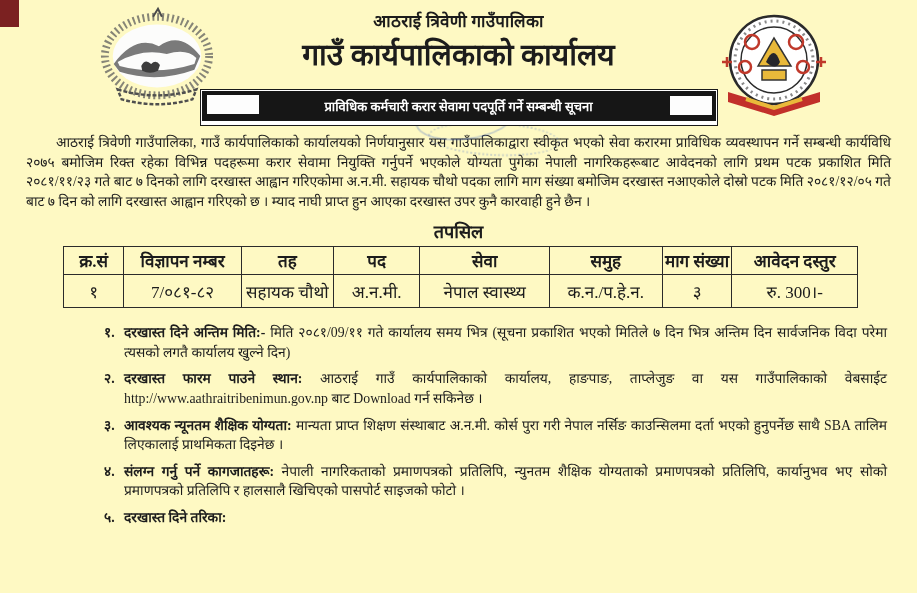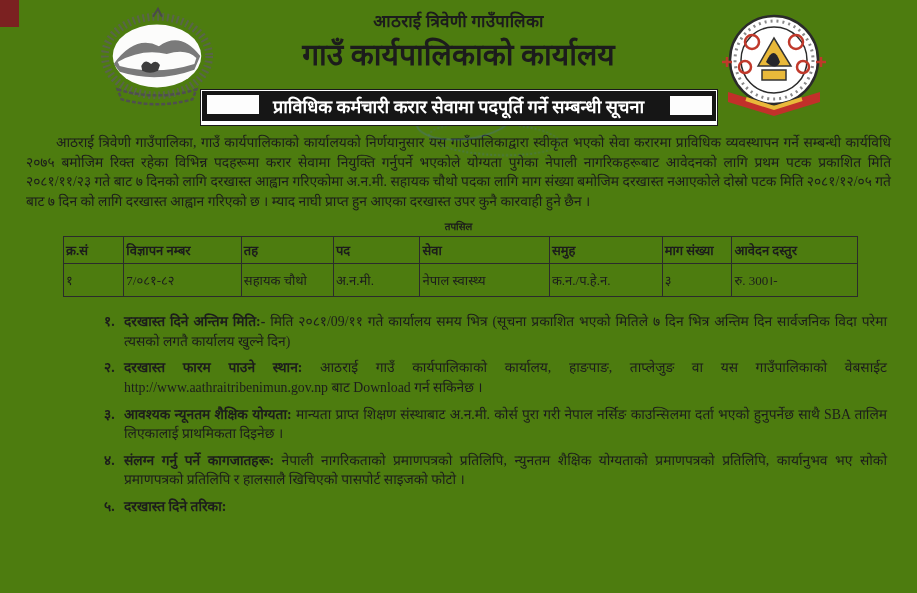--- a/index.html
+++ b/index.html
@@ -1,48 +1,48 @@
 <!DOCTYPE html>
 <html><head>
 <meta charset="utf-8">
 <style>
   html,body { margin:0; padding:0; background:#e8e8e8; }
   .page {
     position:relative; width:917px; height:593px; overflow:hidden;
-    background:#4d7c0f; color:#1c1c1c;
+    background:#fef9c3; color:#1c1c1c;
     font-family:"Liberation Serif","DejaVu Serif",serif;
   }
   .corner-mark { position:absolute; left:0; top:0; width:19px; height:27px; }
 
   .emblem-left  { position:absolute; left:98px;  top:4px;  width:118px; height:110px; }
   .emblem-right { position:absolute; left:712px; top:12px; width:124px; height:110px; }
 
   .header { text-align:center; padding-top:9px; }
   .muni   { font-size:17px; font-weight:bold; letter-spacing:.3px; }
   .office { font-size:30px; font-weight:bold; margin-top:1px; }
   .loc    { font-size:16px; font-weight:bold; margin-top:9px; }
 
   .stamp { position:absolute; border-radius:50%; pointer-events:none; }
   .stamp.s1 { left:415px; top:96px;  width:96px;  height:40px; border:2px solid rgba(72,110,200,.30); transform:rotate(-7deg); filter:blur(.6px); }
   .stamp.s2 { left:428px; top:122px; width:128px; height:30px; border:2px dotted rgba(72,110,200,.25); transform:rotate(3deg); filter:blur(.6px); }
 
   .banner-outer { position:relative; margin:15px auto 0; width:516px; height:35px; border:1.5px solid #1a1a1a; background:#fff; }
   .banner-black { position:absolute; left:1px; right:1px; top:1px; bottom:4px; background:#161616; display:flex; align-items:center; justify-content:center; }
   .banner-white-l { position:absolute; left:5px;  top:4px; width:52px; height:19px; background:#fdfdfd; }
   .banner-white-r { position:absolute; right:4px; top:5px; width:42px; height:19px; background:#fdfdfd; }
-  .banner-title { position:relative; color:#fff; font-weight:bold; font-size:18px; white-space:nowrap; }
+  .banner-title { position:relative; color:#fff; font-weight:bold; font-size:13px; white-space:nowrap; }
 
   .publish-line { text-align:center; font-weight:bold; font-size:14.5px; margin-top:15px; }
 
   .body-par { margin:7px 26px 8px 26px; font-size:13.8px; line-height:1.42; text-align:justify; text-indent:30px; }
 
-  .tapasil { text-align:center; font-weight:bold; font-size:10px; margin-top:5px; }
+  .tapasil { text-align:center; font-weight:bold; font-size:18px; margin-top:5px; }
 
   table.vac { border-collapse:collapse; margin:3px 0 0 63px; width:795px; table-layout:fixed; }
-  table.vac th, table.vac td { border:1.6px solid #2b2b2b; text-align:left; padding:2px 2px; font-size:13px; overflow:hidden; white-space:nowrap; }
+  table.vac th, table.vac td { border:1.6px solid #2b2b2b; text-align:center; padding:2px 2px; font-size:17px; overflow:hidden; white-space:nowrap; }
   table.vac th { font-weight:bold; height:22px; }
   table.vac td { height:28px; }
 
   .notes { margin:15px 30px 0 104px; }
   .note  { position:relative; padding-left:20px; margin-bottom:7px; font-size:13.8px; line-height:1.42; text-align:justify; }
   .note-num   { position:absolute; left:0; top:0; font-weight:bold; }
   .note-label { font-weight:bold; }
 </style>
 </head>
 <body>

